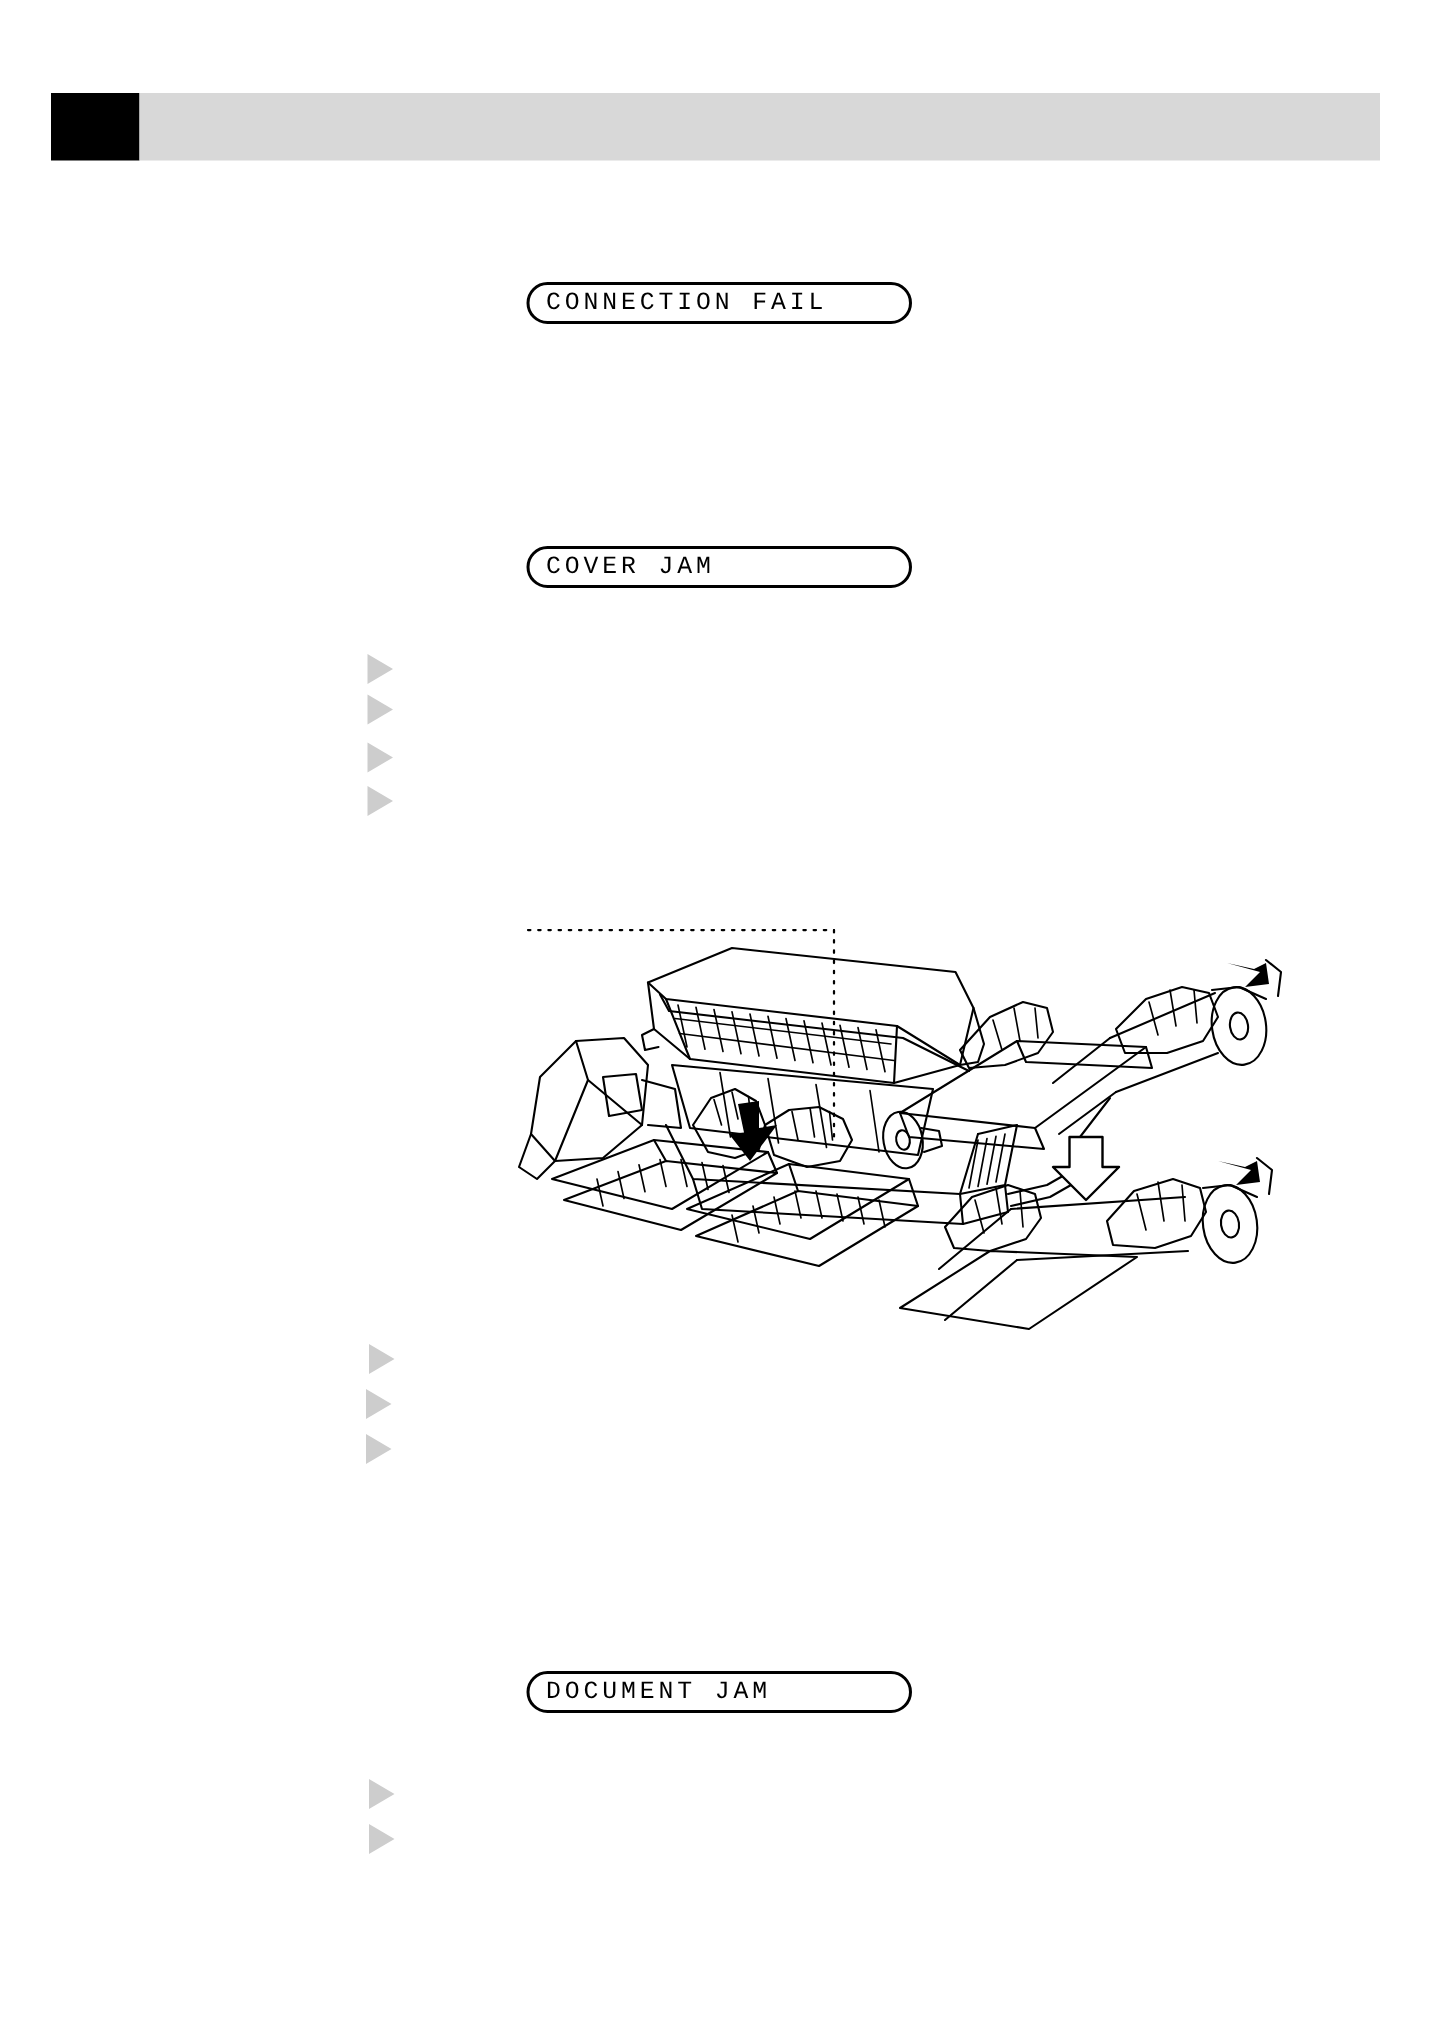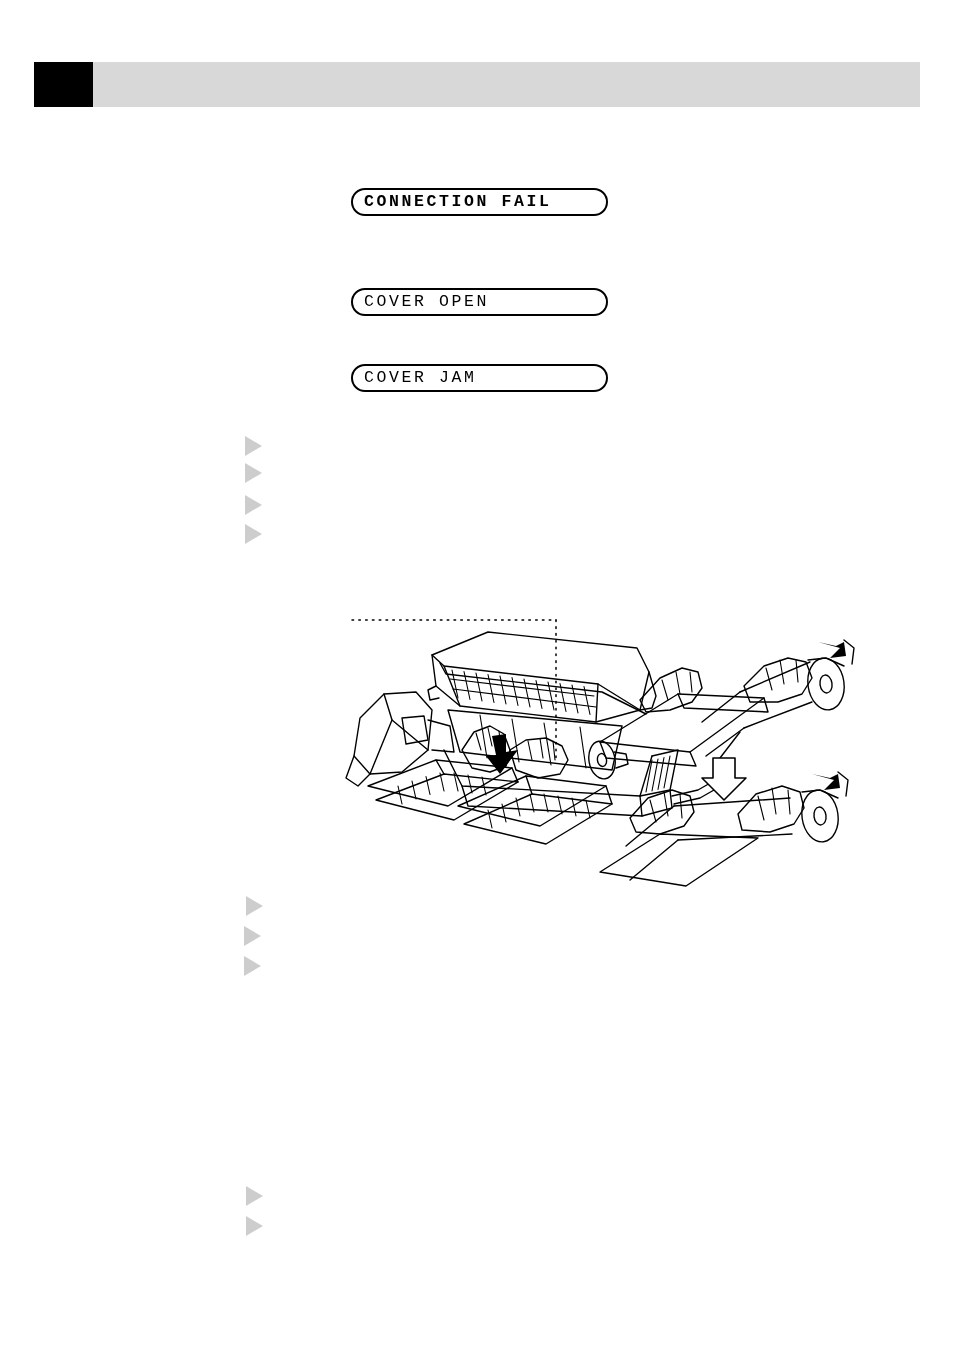--- a/index.html
+++ b/index.html
@@ -84,21 +84,21 @@
     left: 11px;
     top: 0;
     height: 24px;
     line-height: 24px;
     font-family: "Liberation Mono", "DejaVu Sans Mono", monospace;
     font-size: 16.5px;
     letter-spacing: 2.6px;
     color: #000000;
     white-space: pre;
   }
-  .lcd-0 { top: 188px; font-weight: bold; }
+  .lcd-0 { top: 188px; }
   .lcd-1 { top: 288px; }
   .lcd-2 { top: 364px; }
   .lcd-3 { top: 1015px; }
   .lcd-4 { top: 1114px; }
 
   
   .bullet {
     position: absolute;
     width: 0;
     height: 0;
@@ -136,23 +136,20 @@
       <div class="header-chapter-number"></div>
     </div>
     <div class="header-bar"></div>
     <div class="header-title-text"></div>
   </div>
 
   <div class="lcd lcd-0">
     <span class="lcd-text">CONNECTION FAIL</span>
   </div>
 
-  <div class="lcd lcd-1">
-    <span class="lcd-text">COVER OPEN</span>
-  </div>
 
   <div class="lcd lcd-2">
     <span class="lcd-text">COVER JAM</span>
   </div>
 
   <div class="bullet" style="left:245px; top:436px;"></div>
   <div class="bullet-text" style="left:272px; top:436px;"></div>
 
   <div class="bullet" style="left:245px; top:463px;"></div>
   <div class="bullet-text" style="left:272px; top:463px;"></div>
@@ -324,20 +321,23 @@
   <div class="bullet" style="left:246px; top:896px;"></div>
   <div class="bullet-text" style="left:273px; top:896px;"></div>
 
   <div class="bullet" style="left:244px; top:926px;"></div>
   <div class="bullet-text" style="left:271px; top:926px;"></div>
 
   <div class="bullet" style="left:244px; top:956px;"></div>
   <div class="bullet-text" style="left:271px; top:956px;"></div>
 
 
+  <div class="lcd lcd-4">
+    <span class="lcd-text">DOCUMENT JAM</span>
+  </div>
 
   <div class="bullet" style="left:246px; top:1186px;"></div>
   <div class="bullet-text" style="left:273px; top:1186px;"></div>
 
   <div class="bullet" style="left:246px; top:1216px;"></div>
   <div class="bullet-text" style="left:273px; top:1216px;"></div>
 
 </div>
 
 </body></html>

